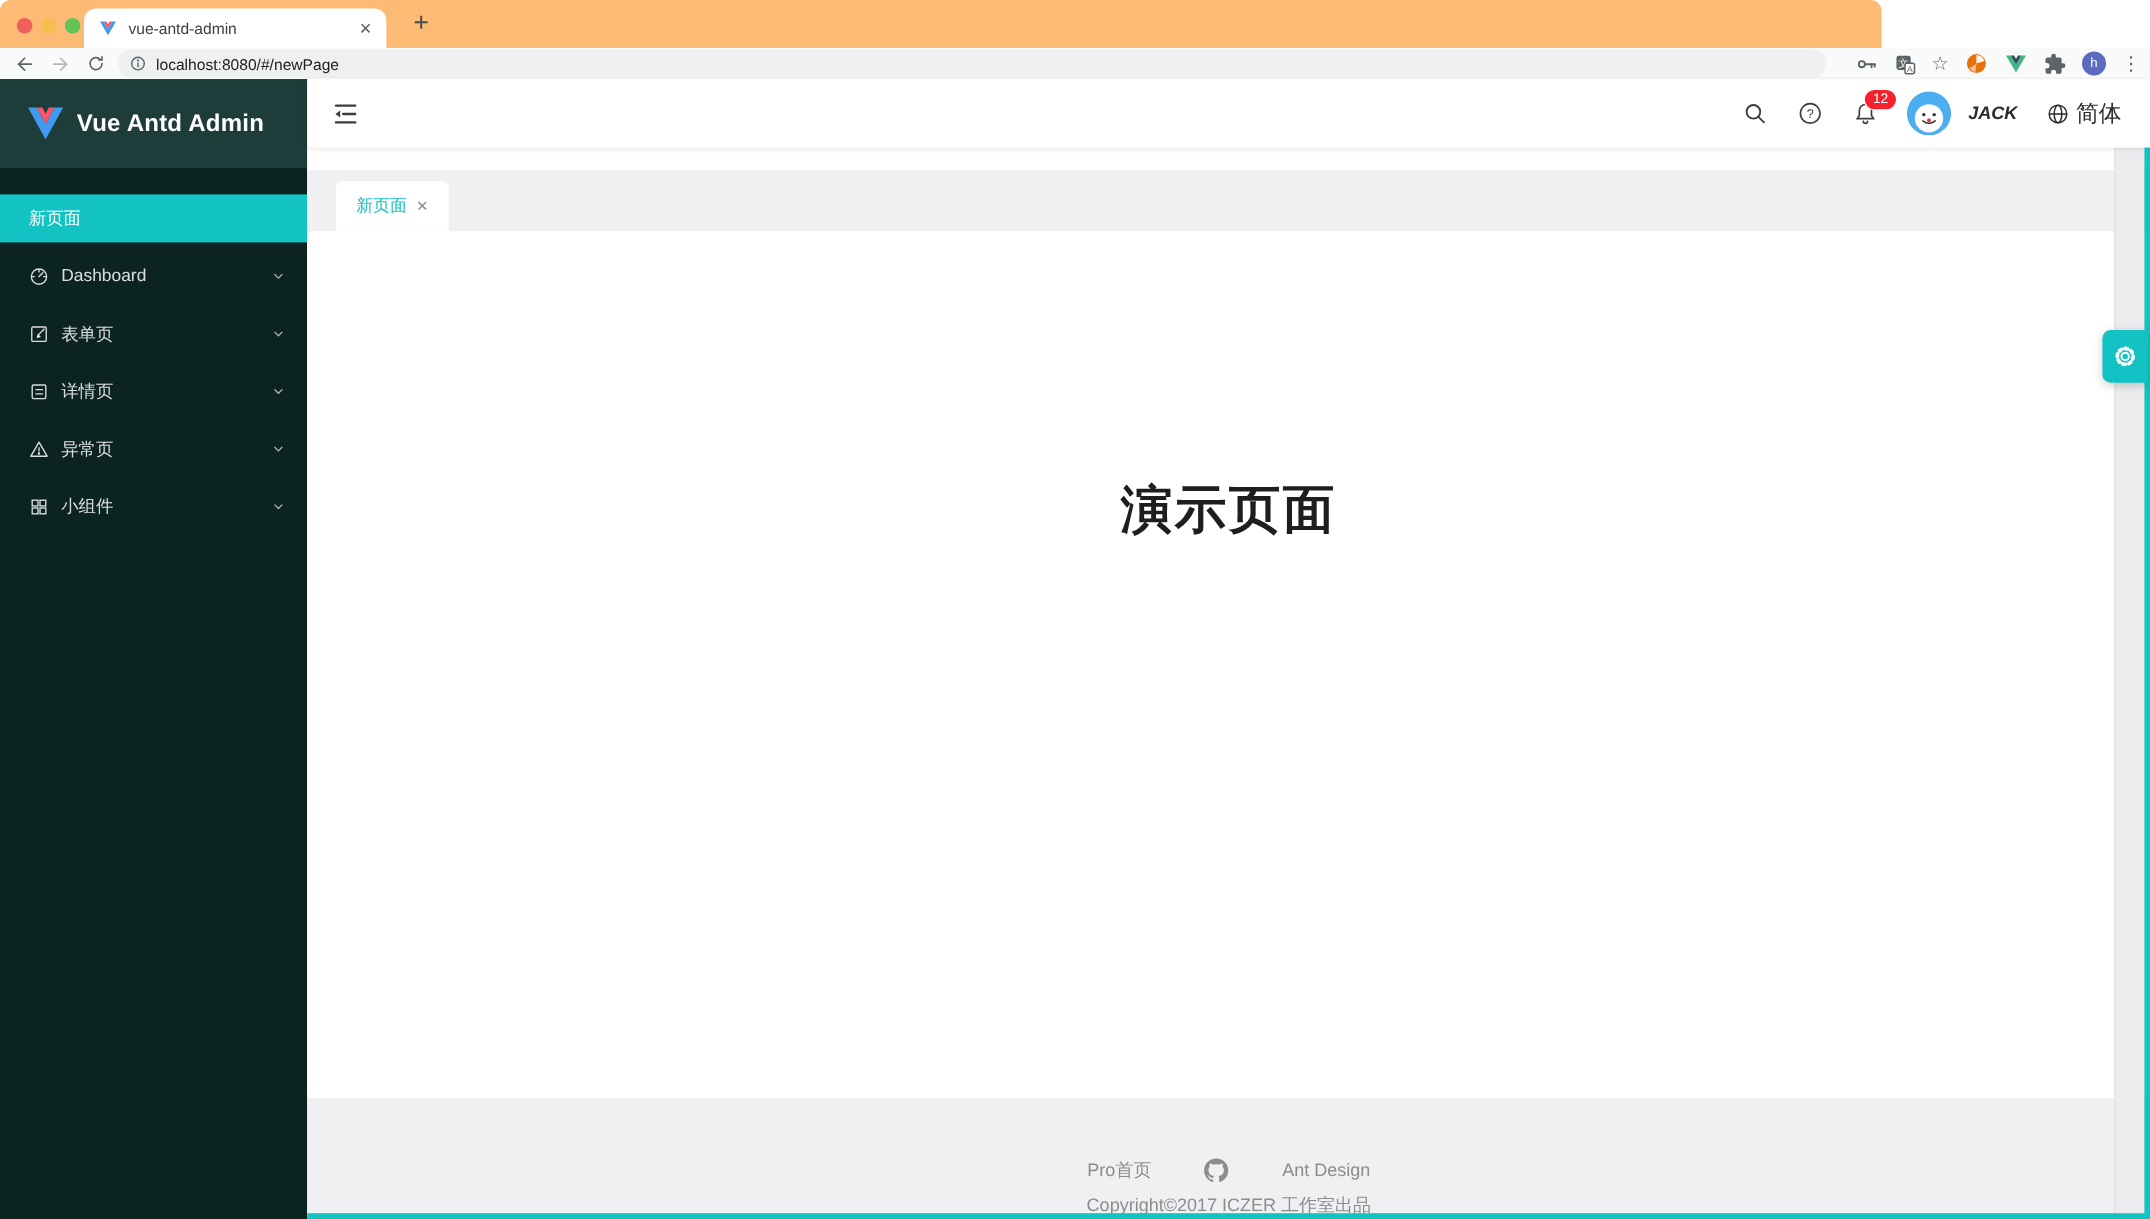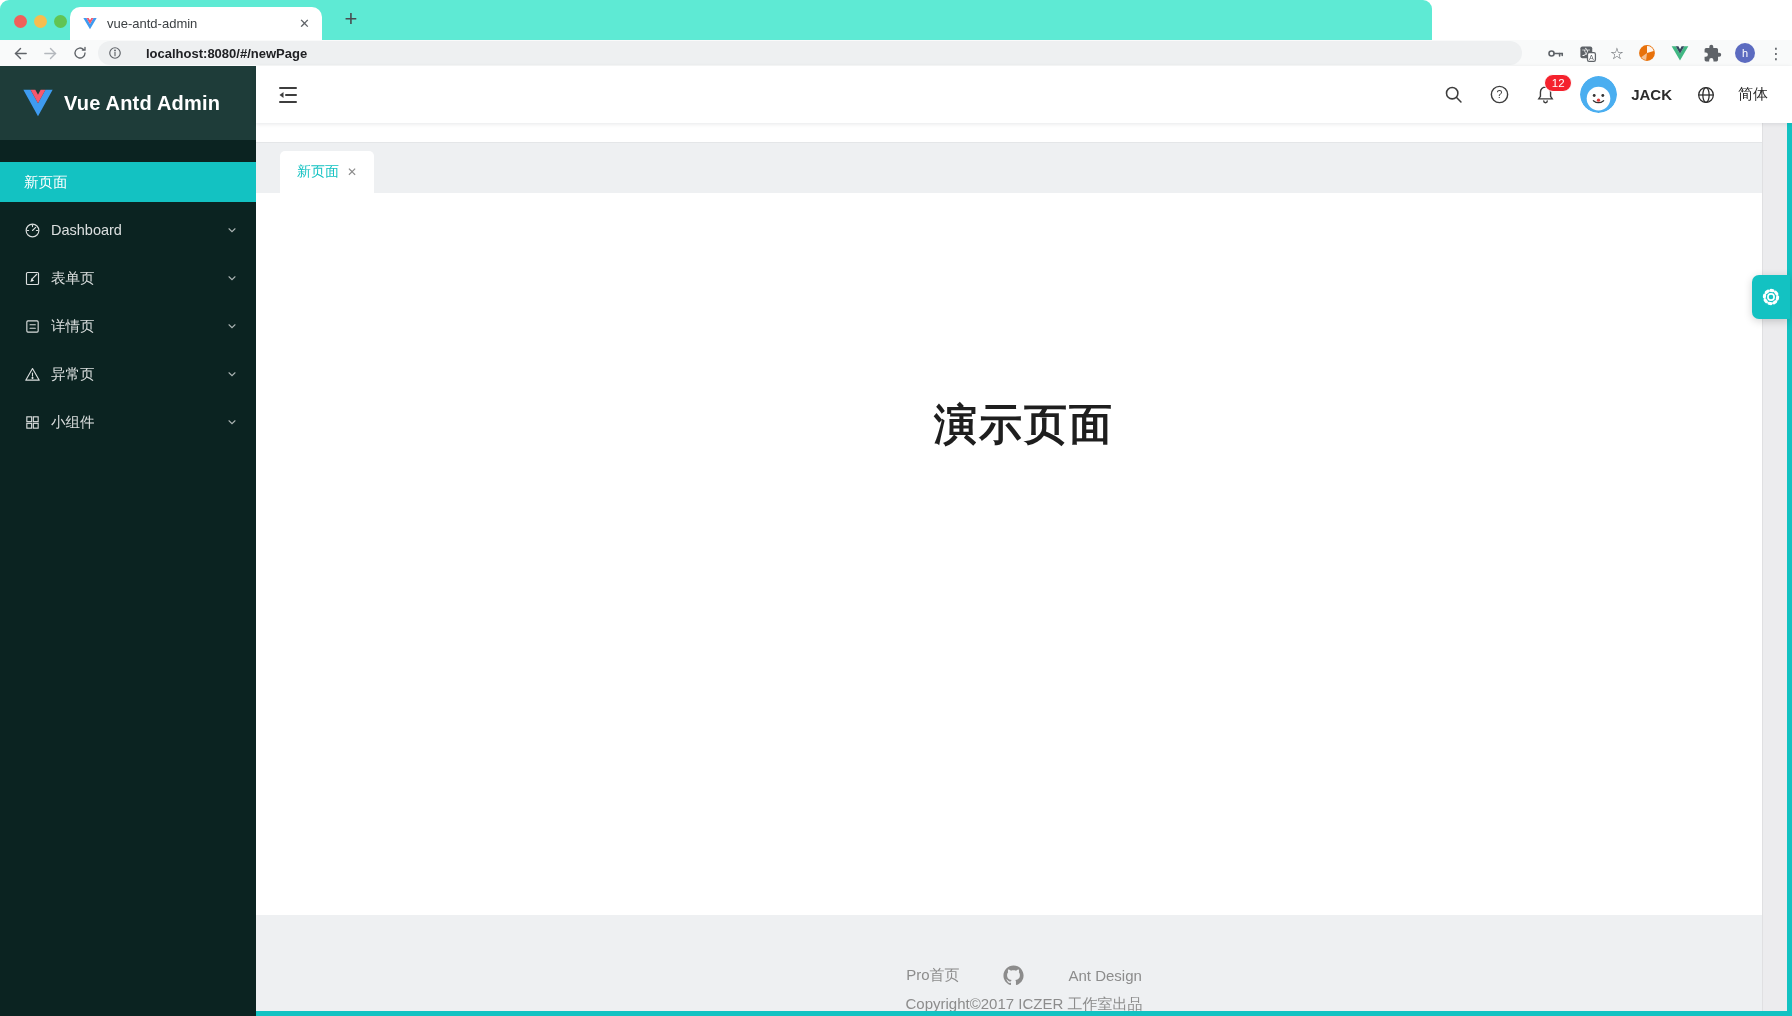--- a/index.html
+++ b/index.html
@@ -1,30 +1,30 @@
 <!DOCTYPE html>
 <html><head>
 <meta charset="utf-8">
 <style>
   * { margin:0; padding:0; box-sizing:border-box; }
   html,body { width:1792px; height:1016px; overflow:hidden; background:#fff;
     font-family:"Liberation Sans","DejaVu Sans",sans-serif; }
 
   
   .chrome { position:absolute; left:0; top:0; width:1792px; height:66px; }
-  .tabstrip { position:absolute; left:0; top:0; width:1432px; height:40px; background:#5eead4; border-radius:9px 9px 0 0; }
+  .tabstrip { position:absolute; left:0; top:0; width:1568px; height:40px; background:#fdba74; border-radius:9px 9px 0 0; }
   .light { position:absolute; top:15px; width:13px; height:13px; border-radius:50%; }
   .btab { position:absolute; left:70px; top:7px; width:252px; height:33px; background:#fff; border-radius:10px 10px 0 0; display:flex; align-items:center; padding:0 12px; }
   .btab-title { font-size:13px; color:#3c4043; margin-left:9px; flex:1; }
   .btab-close { font-size:13px; color:#5f6368; }
   .newtab { position:absolute; left:336px; top:4px; width:30px; height:30px; font-size:22px; font-weight:300; color:#494c50; text-align:center; line-height:30px; }
   .toolbar { position:absolute; left:0; top:40px; width:1792px; height:26px; background:#f9fafa; display:flex; align-items:center; }
   .navico { width:24px; height:24px; display:flex; align-items:center; justify-content:center; }
   .omnibox { position:absolute; left:98px; top:1px; width:1424px; height:24px; background:#eef0f1; border-radius:12px; display:flex; align-items:center; padding:0 10px; }
-  .url { font-size:13px; color:#202124; margin-left:24px;font-weight:bold; }
+  .url { font-size:13px; color:#202124; margin-left:8px; }
   .tbright { position:absolute; right:8px; top:1px; height:24px; display:flex; align-items:center; gap:13px; }
   .star { font-size:16px; color:#5f6368; }
   .bprofile { width:20px; height:20px; border-radius:50%; background:#5c6bc0; color:#fff; font-size:11px; display:flex; align-items:center; justify-content:center; }
   .dots { font-size:16px; color:#5f6368; letter-spacing:0; }
 
   
   .sidebar { position:absolute; left:0; top:66px; width:256px; height:950px; background:#0b2321; }
   .logo { height:74px; background:#1e3c39; display:flex; align-items:center; padding-left:22px; }
   .logo-title { color:#fff; font-size:20px; font-weight:700; margin-left:10px; letter-spacing:.2px; }
   .menu { padding-top:14px; }
@@ -35,22 +35,22 @@
   .chev { width:12px; height:12px; opacity:.65; }
 
   
   .appheader { position:absolute; left:256px; top:66px; width:1536px; height:57px; background:#fff; box-shadow:0 1px 4px rgba(0,21,41,.1); z-index:5; }
   .fold { position:absolute; left:20px; top:17px; width:24px; height:24px; cursor:pointer; }
   .hright { position:absolute; right:24px; top:0; height:57px; display:flex; align-items:center; gap:24px; }
   .hico { width:22px; height:22px; display:flex; align-items:center; justify-content:center; }
   .bellwrap { position:relative; }
   .badge { position:absolute; top:-10px; left:10px; min-width:28px; height:18px; background:#f5222d; border:1px solid #fff; border-radius:9px; color:#fff; font-size:11.5px; display:flex; align-items:center; justify-content:center; padding:0 5px; }
   .avatar { width:37px; height:37px; border-radius:50%; overflow:hidden; }
-  .uname { font-size:15px; font-weight:700; color:#2b2b2b; margin-left:-10px; }
-  .lang { display:flex; align-items:center; gap:22px; font-size:15px; color:#2b2b2b; }
+  .uname { font-size:15px; font-weight:700; color:#2b2b2b; margin-left:-10px;font-style:italic; }
+  .lang { display:flex; align-items:center; gap:5px; font-size:19px; color:#2b2b2b; }
 
   
   .tabs-white { position:absolute; left:256px; top:123px; width:1536px; height:20px; background:#fff; border-bottom:1px solid #e4e6e8; }
   .tabs-gray { position:absolute; left:256px; top:143px; width:1536px; height:50px; background:#eef0f2; }
   .chip { position:absolute; left:24px; top:8px; height:42px; width:94px; background:#fff; border-radius:5px 5px 0 0; display:flex; align-items:center; justify-content:center; gap:8px; }
   .chip-label { color:#13c2c2; font-size:14px; font-weight:500; }
   .chip-close { color:#8c8c8c; font-size:12px; }
 
   
   .content { position:absolute; left:256px; top:193px; width:1536px; height:722px; background:#fff; }

